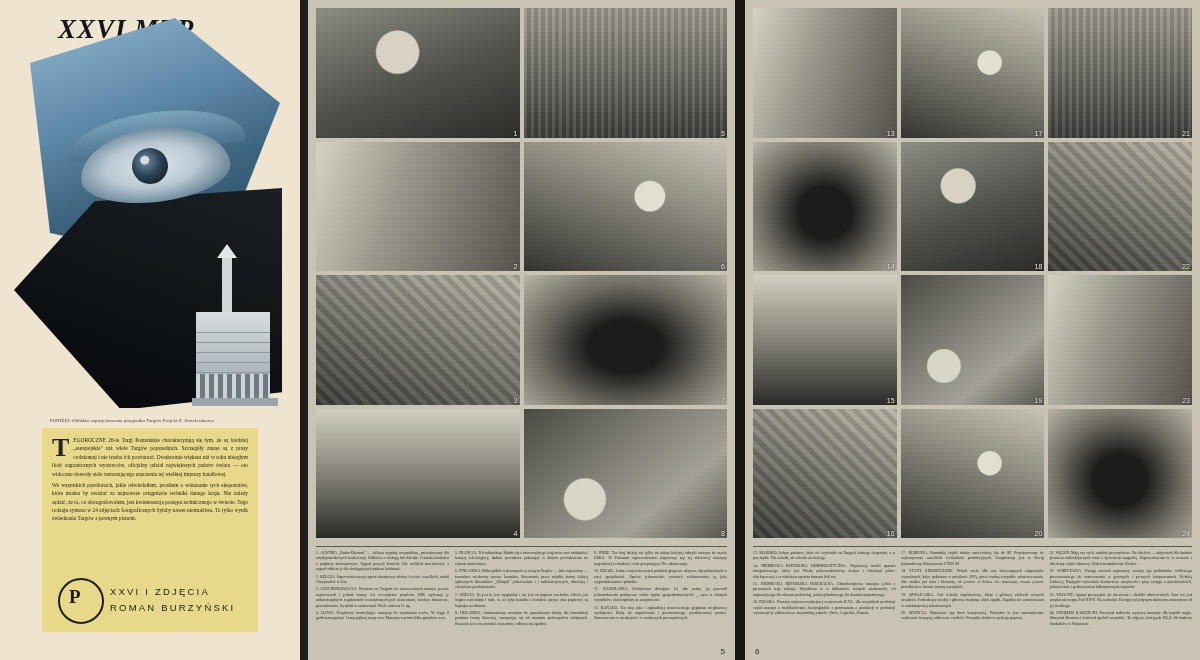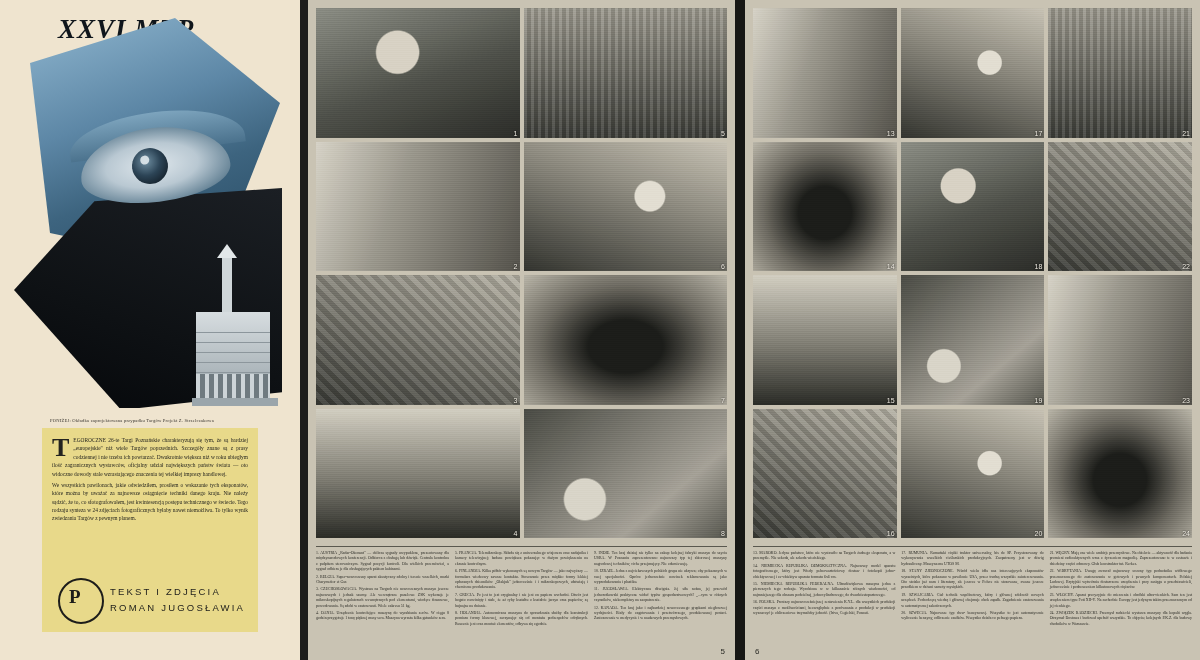--- a/index.html
+++ b/index.html
@@ -120,22 +120,22 @@
       <div class="yellow-block">
         <div class="article-text">
           <p><span class="drop-cap">T</span><span>EGOROCZNE 26-te Targi Poznańskie charakteryzują się tym, że są bardziej „europejskie" niż wiele Targów poprzednich. Szczegóły znane są z prasy codziennej i nie trzeba ich powtarzać. Dwukrotnie większa niż w roku ubiegłym ilość zagranicznych wystawców, oficjalny udział największych państw świata — oto widoczne dowody stale wzrastającego znaczenia tej wielkiej imprezy handlowej.</span></p>
           <p><span>We wszystkich pawilonach, jakie odwiedziłem, prosiłem o wskazanie tych eksponatów, które można by uważać za najnowsze osiągnięcie techniki danego kraju. Nie należy sądzić, że to, co sfotografowałem, jest kwintesencją postępu technicznego w świecie. Tego rodzaju synteza w 24 zdjęciach fotograficznych byłaby nawet niemożliwa. To tylko wynik zwiedzania Targów z pewnym planem.</span></p>
         </div>
         <div class="logo-mtp">
           <div class="logo-circle"></div>
           <div class="logo-mark">P</div>
         </div>
         <div class="credit">
-          <div>TEKST I ZDJĘCIA</div>
-          <div>ROMAN JUGOSŁAWIA</div>
+          <div>XXVI I ZDJĘCIA</div>
+          <div>ROMAN BURZYŃSKI</div>
         </div>
       </div>
     </div>
   </div>
 
   <div class="gutter"></div>
 
   <div class="photo-page pg-left">
     <div class="grid" id="grid-left" style="left:8px;top:8px;width:411px;height:530px;grid-template-columns:1fr 1fr;grid-template-rows:repeat(4,1fr);">
         <div class="cell">

